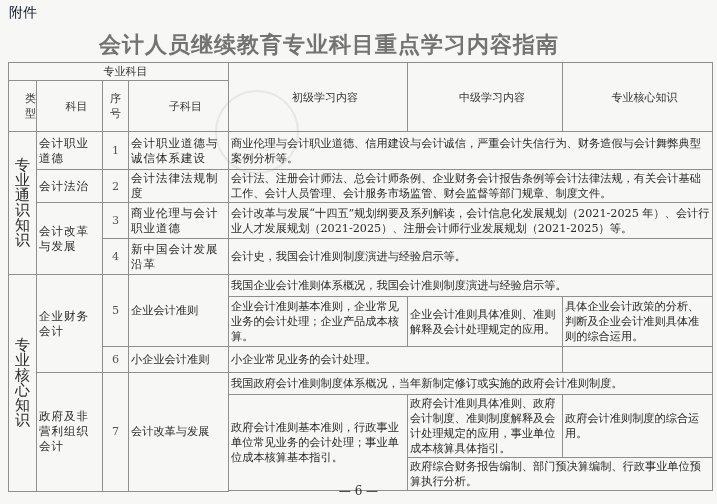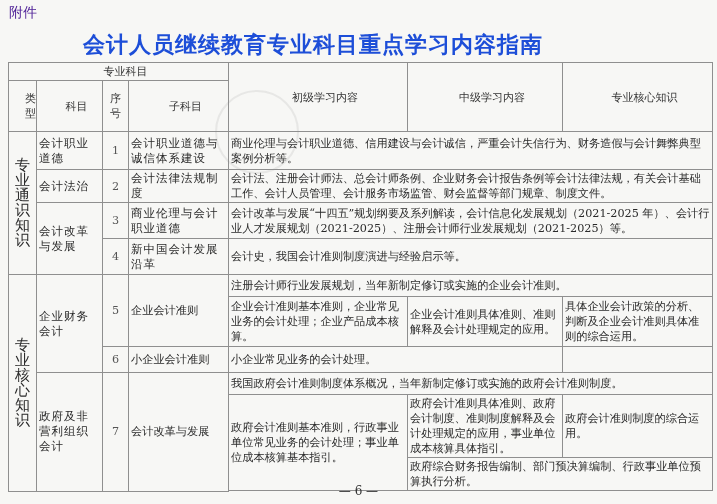--- a/index.html
+++ b/index.html
@@ -6,25 +6,25 @@
   body {
     width: 717px; height: 504px; overflow: hidden;
     background: #f7f7f5;
     font-family: "DejaVu Serif", "Liberation Serif", serif;
     color: #2a2a2a;
     position: relative;
   }
   .attach {
     position: absolute; left: 9px; top: 4px;
     font-family: Liberation Sans, sans-serif;
-    font-size: 14px; color: #4c1d95;
+    font-size: 14px; color: #0f172a;
   }
   .title {
-    position: absolute; left: 0; width: 626px; top: 30px;
-    text-align: center; font-size: 22px; font-weight: bold; color: #1d4ed8;
+    position: absolute; left: 16px; width: 626px; top: 30px;
+    text-align: center; font-size: 22px; font-weight: bold; color: #737373;
     letter-spacing: 1px;
   }
   table {
     position: absolute; left: 8px; top: 62px;
     border-collapse: collapse; table-layout: fixed;
     width: 704px;
     font-size: 11.2px; line-height: 15px;
   }
   td {
     border: 1px solid #8f8f8f; padding: 1px 2px;
@@ -100,21 +100,21 @@
     <td class="num">4</td>
     <td class="subj">新中国会计发展沿革</td>
     <td colspan="3">会计史，我国会计准则制度演进与经验启示等。</td>
   </tr>
 
   <tr style="height:22px">
     <td rowspan="7" class="type">专业核心知识</td>
     <td rowspan="3" class="subj">企业财务会计</td>
     <td rowspan="2" class="num">5</td>
     <td rowspan="2">企业会计准则</td>
-    <td colspan="3">注册会计师行业发展规划，当年新制定修订或实施的企业会计准则。</td>
+    <td colspan="3">我国企业会计准则体系概况，我国会计准则制度演进与经验启示等。</td>
   </tr>
   <tr style="height:50px">
     <td>企业会计准则基本准则，企业常见业务的会计处理；企业产品成本核算。</td>
     <td>企业会计准则具体准则、准则解释及会计处理规定的应用。</td>
     <td>具体企业会计政策的分析、判断及企业会计准则具体准则的综合运用。</td>
   </tr>
   <tr style="height:26px">
     <td class="num">6</td>
     <td>小企业会计准则</td>
     <td colspan="2">小企业常见业务的会计处理。</td>

